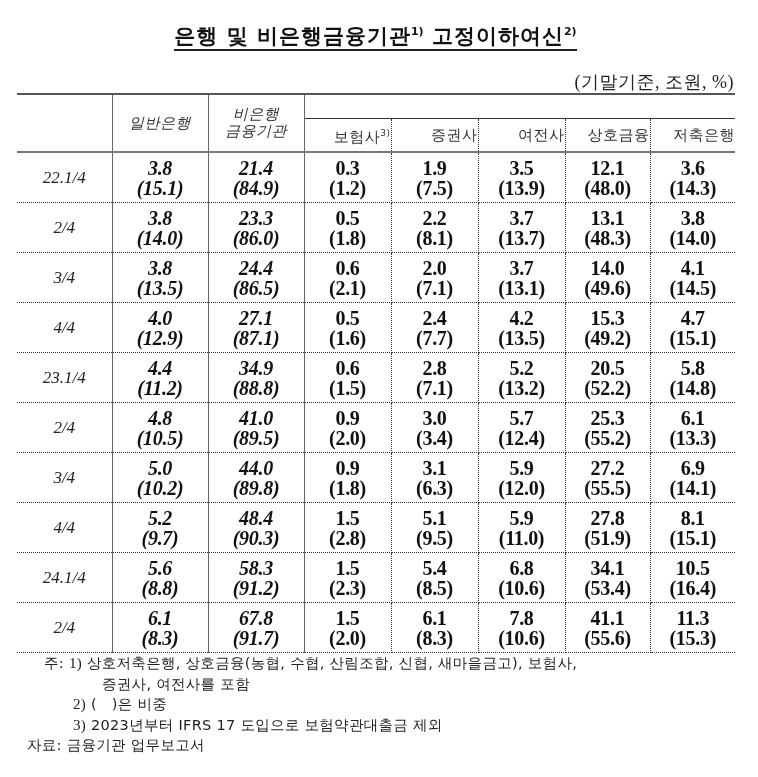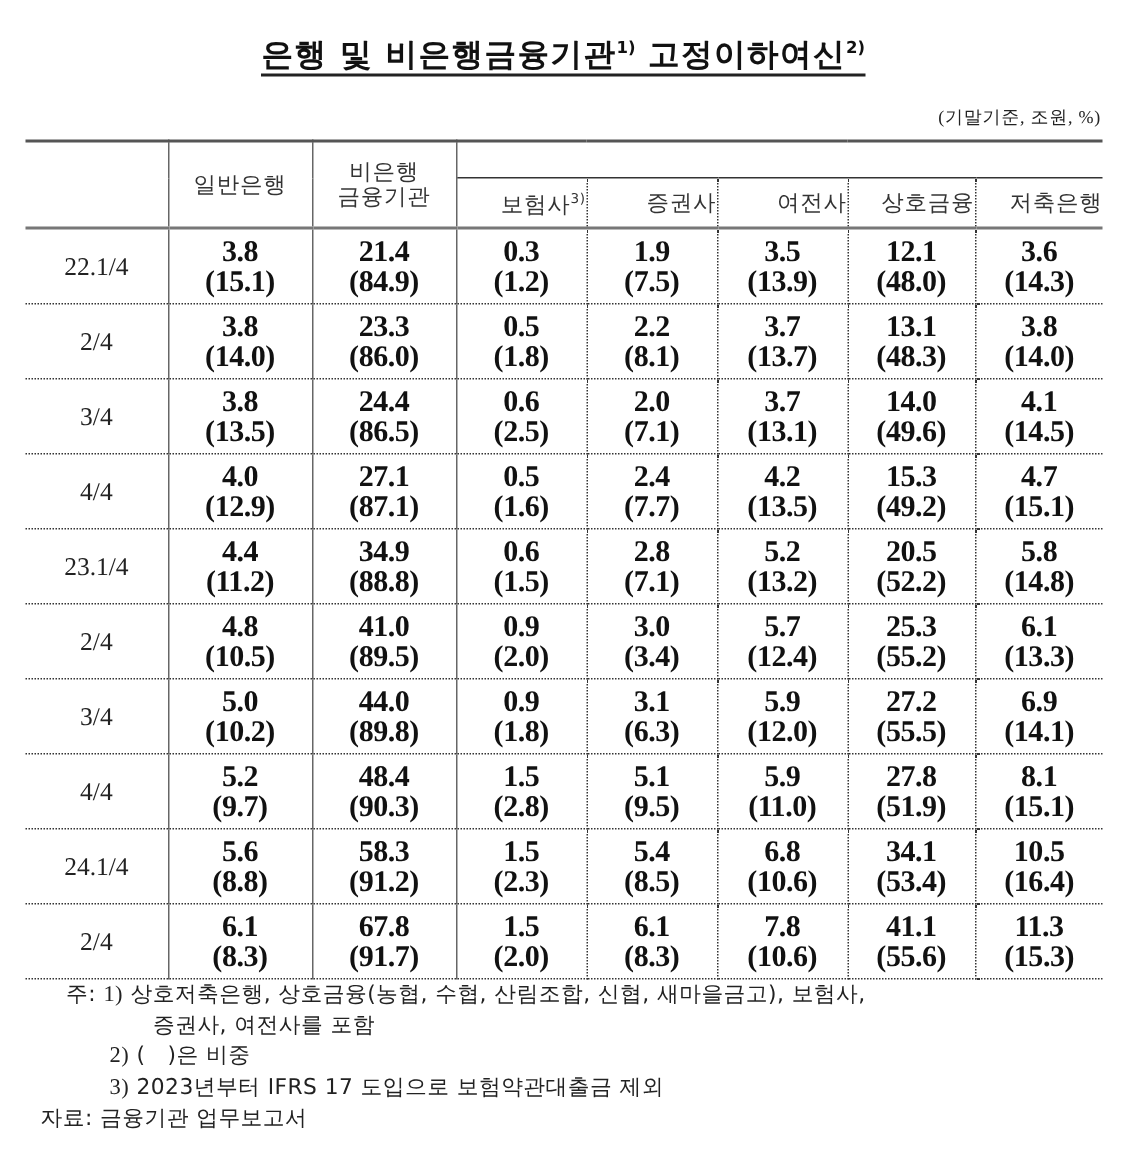--- a/index.html
+++ b/index.html
@@ -3,32 +3,32 @@
 <meta charset="utf-8">
 <style>
   html, body { margin: 0; padding: 0; background: #ffffff; }
   body { width: 758px; height: 777px; position: relative; overflow: hidden;
          font-family: "Liberation Serif", "DejaVu Serif", serif; color: #111; }
   .title { position: absolute; top: 22px; left: 0; width: 751px; text-align: center;
            font-family: "DejaVu Sans", "Liberation Sans", sans-serif; font-weight: bold;
            font-size: 21px; letter-spacing: 1px; }
   .title span.t { border-bottom: 2px solid #222; padding-bottom: 1px; }
   .title sup { font-size: 11px; vertical-align: 8px; letter-spacing: 0; }
-  .unit { position: absolute; top: 70px; right: 24px; font-size: 12px;
+  .unit { position: absolute; top: 70px; right: 24px; font-size: 18px;
           font-family: "Liberation Serif", "DejaVu Sans", serif; color: #222; letter-spacing: 0.5px; }
   table.main { position: absolute; top: 93px; left: 17px; width: 718px;
                border-collapse: collapse; table-layout: fixed; }
   table.main th, table.main td { padding: 0; text-align: center; }
   table.main tr.h1 th { height: 23px; }
   table.main tr.h2 th { height: 32px; text-align: right; }
   table.main thead tr.h1 { border-top: 2px solid #555; }
   th.hdr { font-family: "DejaVu Sans", "Liberation Sans", sans-serif; font-weight: normal;
            font-size: 15px; color: #333; letter-spacing: 0.5px; line-height: 17px; }
   th.hdr sup { font-size: 9px; vertical-align: 6px; }
-  .solid-r { border-right: 1.5px solid #666; }
+  .solid-r { border-right: 1.5px solid #666; font-style: italic; }
   .dot-r { border-right: 1px dotted #333; }
   .sub-top { border-top: 1.5px solid #333; }
   thead tr.h2 th { border-bottom: 2.5px solid #777; }
   tbody td { height: 49px; border-bottom: 1px dotted #333; }
   td.period { font-size: 17px; color: #222; font-weight: normal; }
   td.val { font-size: 20px; font-weight: bold; line-height: 20px; }
   td.val div { letter-spacing: -0.3px; }
   .notes { position: absolute; top: 653px; left: 44px; font-size: 14.5px; line-height: 20.5px;
            font-family: "DejaVu Sans", "Liberation Sans", sans-serif; color: #222; letter-spacing: 0.3px; }
   .notes .num { font-family: "Liberation Serif", serif; font-size: 15px; }
@@ -143,21 +143,21 @@
         <td class="val solid-r">
           <div>3.8</div>
           <div>(13.5)</div>
         </td>
         <td class="val solid-r">
           <div>24.4</div>
           <div>(86.5)</div>
         </td>
         <td class="val dot-r">
           <div>0.6</div>
-          <div>(2.5)</div>
+          <div>(2.1)</div>
         </td>
         <td class="val dot-r">
           <div>2.0</div>
           <div>(7.1)</div>
         </td>
         <td class="val dot-r">
           <div>3.7</div>
           <div>(13.1)</div>
         </td>
         <td class="val dot-r">

